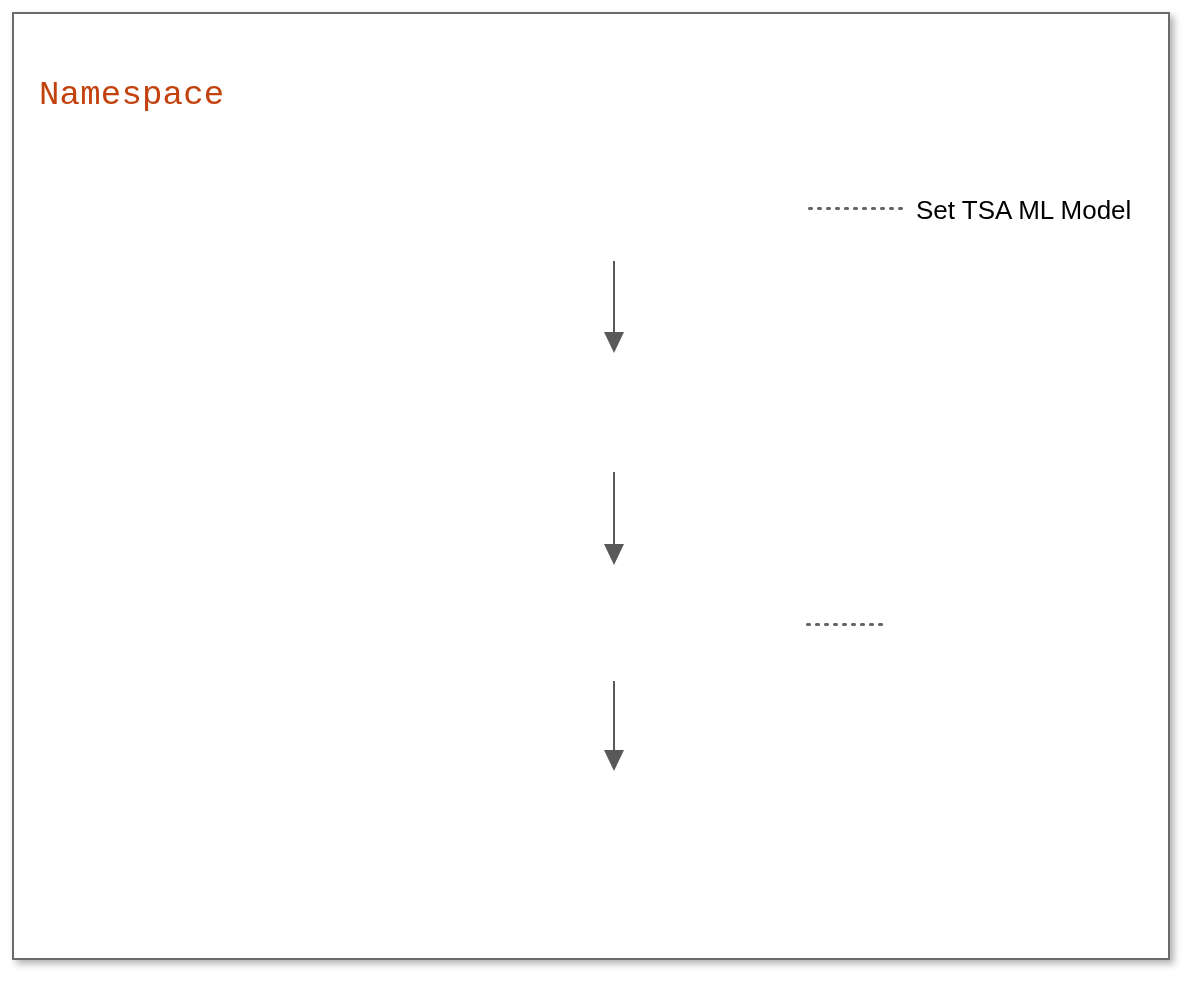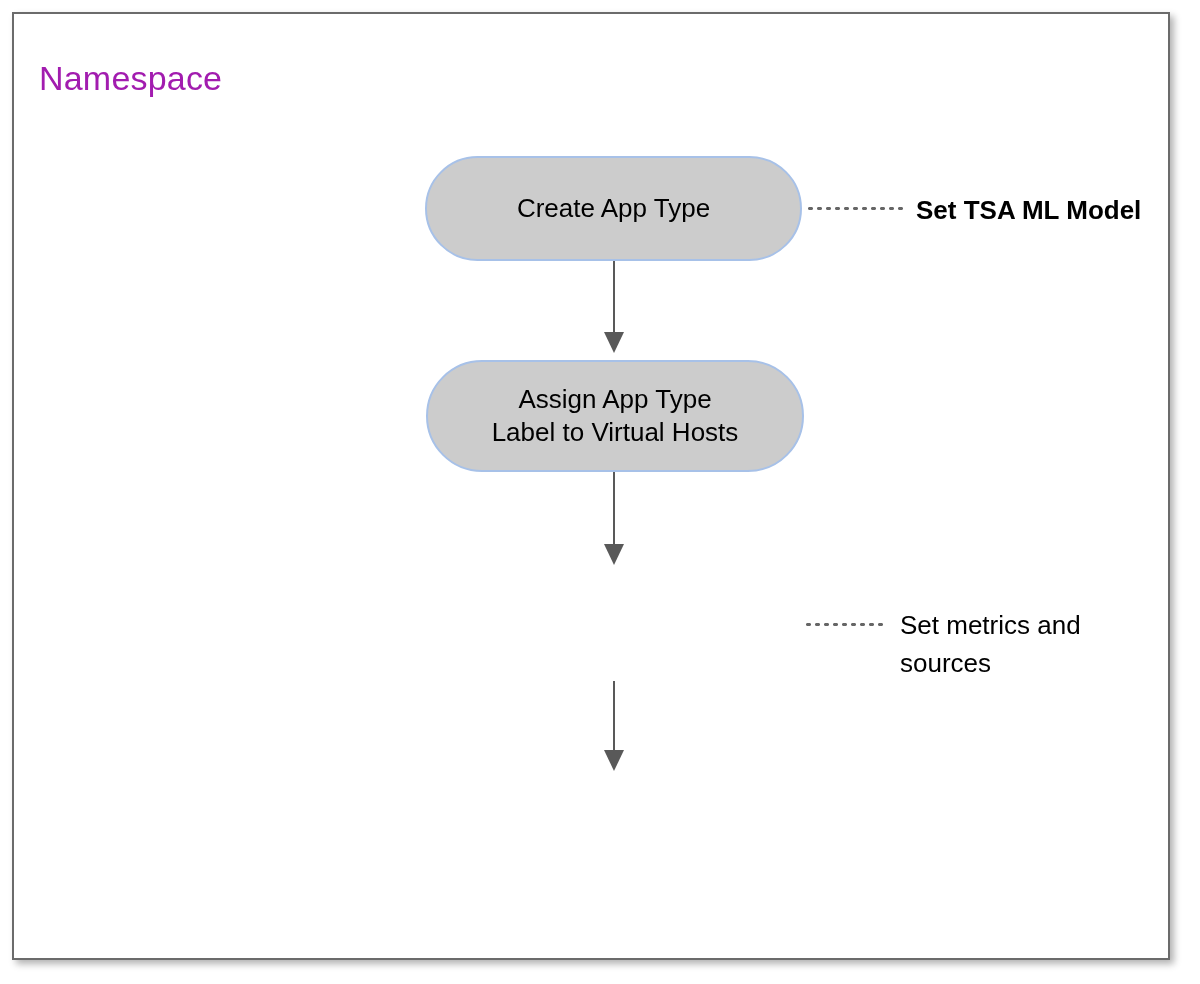--- a/index.html
+++ b/index.html
@@ -32,26 +32,27 @@
     background: #ffffff;
     border: 2px solid #6b6b6b;
     box-sizing: border-box;
     box-shadow: 4px 4px 7px rgba(0, 0, 0, 0.30);
   }
 
   
   .group-title {
     position: absolute;
     left: 25px;
-    top: 44px;
+    top: 61px;
     font-size: 34px;
     line-height: 40px;
-    color: #a21caf;
+    color: #c2410c;
     white-space: nowrap;
     letter-spacing: 0.2px;
+    font-family: Liberation Mono, monospace;
   }
 
   
   .node {
     position: absolute;
     box-sizing: border-box;
     background: #cccccc;
     border: 2px solid #a7c1e8;
     border-radius: 60px;
     display: flex;
@@ -116,57 +117,49 @@
   #leader-2 { left: 790px; top: 609px; width: 82px; }
 
   
   .note {
     position: absolute;
     font-size: 26px;
     line-height: 38px;
     color: #000000;
     white-space: pre-line;
   }
-  #note-1 { left: 902px; top: 177px; width: 250px; font-weight: bold; }
+  #note-1 { left: 902px; top: 177px; width: 250px; }
   #note-2 { left: 886px; top: 592px; width: 260px; }
 </style>
 </head>
 <body>
 
 <div id="canvas">
 
   <div class="frame">
 
     <div class="group-title">Namespace</div>
 
-    <div class="node" id="node-1">
-      <span class="node-label">Create App Type</span>
-    </div>
 
     <div class="leader" id="leader-1"></div>
     <div class="note" id="note-1">Set TSA ML Model</div>
 
     <div class="connector" id="connector-1">
       <div class="stem"></div>
       <div class="head"></div>
     </div>
 
-    <div class="node" id="node-2">
-      <span class="node-label">Assign App Type
-Label to Virtual Hosts</span>
-    </div>
 
     <div class="connector" id="connector-2">
       <div class="stem"></div>
       <div class="head"></div>
     </div>
 
 
     <div class="leader" id="leader-2"></div>
-    <div class="note" id="note-2">Set metrics and sources</div>
 
     <div class="connector" id="connector-3">
       <div class="stem"></div>
       <div class="head"></div>
     </div>
 
 
   </div>
 </div>
 

